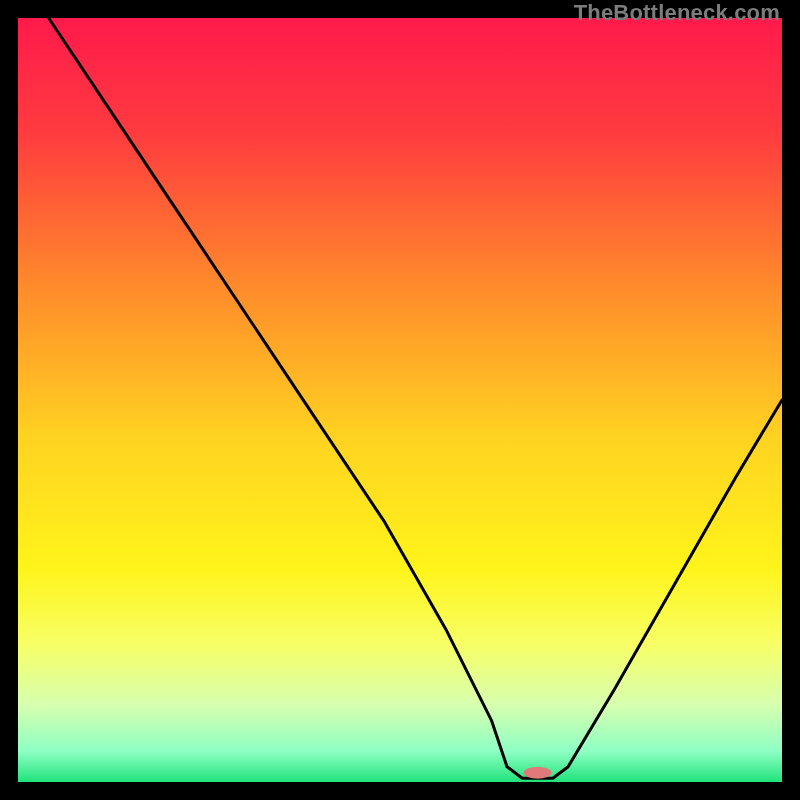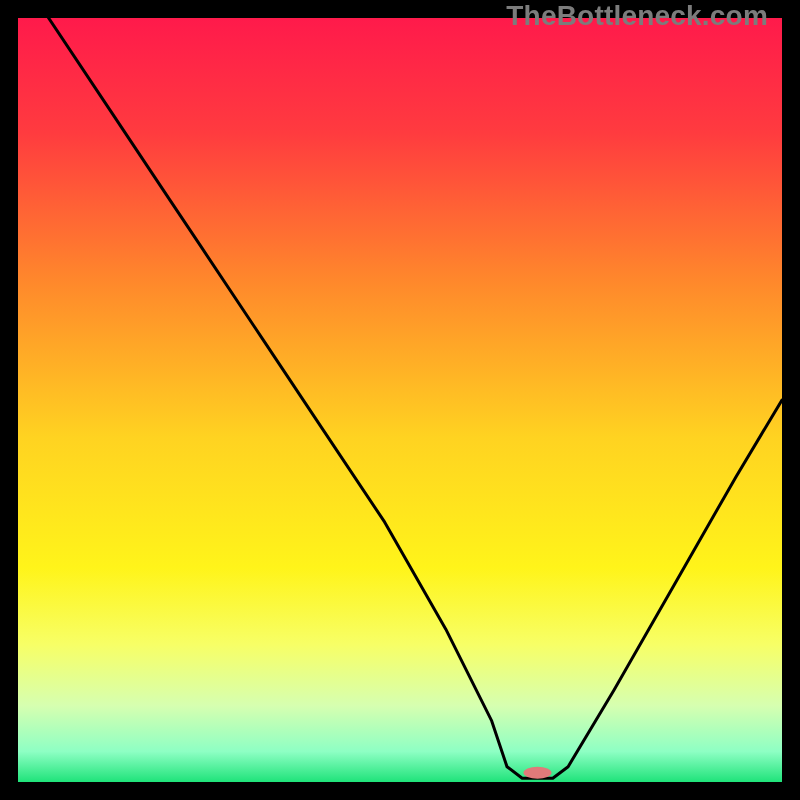--- a/index.html
+++ b/index.html
@@ -21,23 +21,23 @@
   .plot {
     position: absolute;
     left: 0;
     top: 0;
     width: 764px;
     height: 764px;
   }
   .watermark {
     position: absolute;
     top: 0px;
-    right: 32px;
+    right: 20px;
     font-family: Arial, Helvetica, sans-serif;
-    font-size: 28px;
+    font-size: 22px;
     font-weight: 600;
     color: #7c7c7c;
     letter-spacing: 0.2px;
   }
 </style>
 </head>
 <body>
 
 <div class="frame">
   <svg class="plot" viewBox="0 0 764 764">

